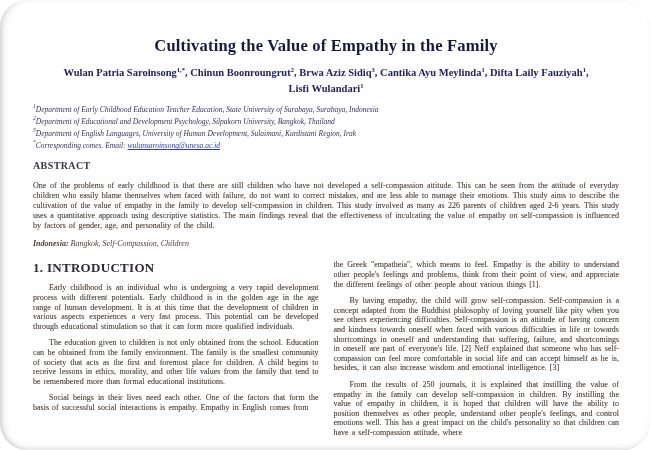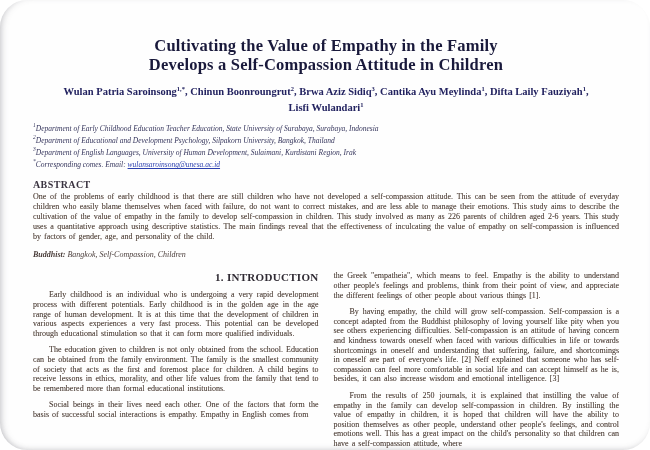--- a/index.html
+++ b/index.html
@@ -51,21 +51,21 @@
     font-style: italic;
   }
   .abstract-heading {
     margin-top: 10px;
     font-size: 10px;
     font-weight: bold;
     letter-spacing: 0.4px;
     color: #3a3340;
   }
   .abstract-body {
-    margin-top: 2px;
+    margin-top: 10px;
     font-size: 8px;
     line-height: 10px;
     text-align: justify;
     word-spacing: 1px;
     color: #55473f;
     text-shadow: 0 0 0.4px rgba(90,70,60,0.45);
   }
   .keywords {
     margin-top: 8px;
     font-size: 8px;
@@ -73,65 +73,63 @@
     color: #4a3d3a;
   }
   .keywords .kw-label { font-weight: bold; }
   .columns {
     margin-top: 12px;
     display: flex;
     gap: 15px;
   }
   .col { flex: 1; min-width: 0; }
   .section-heading {
-    font-size: 11px;
+    font-size: 13px;
     font-weight: bold;
     letter-spacing: 0.3px;
     color: #2f2a33;
     margin: 0 0 7px 0;
-    text-align: right;
   }
   .body-p {
     font-size: 8px;
     line-height: 9.6px;
     text-align: justify;
     text-indent: 16px;
     word-spacing: 1.1px;
     margin: 0 0 7px 0;
     color: #53463f;
     text-shadow: 0 0 0.4px rgba(90,70,60,0.45);
   }
   .no-indent { text-indent: 0; }
 </style>
 </head>
 <body>
 
 <div class="page">
 
   <h1 class="title">
     <span class="title-line">Cultivating the Value of Empathy in the Family</span>
-    <span class="title-line">Develops a Self-Compassion Attitude in Children</span>
   </h1>
 
   <div class="authors">
     <span><span>Wulan Patria Saroinsong</span><sup>1,*</sup><span>, </span></span><span><span>Chinun Boonroungrut</span><sup>2</sup><span>, </span></span><span><span>Brwa Aziz Sidiq</span><sup>3</sup><span>, </span></span><span><span>Cantika Ayu Meylinda</span><sup>1</sup><span>, </span></span><span><span>Difta Laily Fauziyah</span><sup>1</sup><span>, </span></span><span><span>Lisfi Wulandari</span><sup>1</sup></span>
   </div>
 
   <div class="affiliations">
     <span class="aff-line"><sup>1</sup><span>Department of Early Childhood Education Teacher Education, State University of Surabaya, Surabaya, Indonesia</span></span>
     <span class="aff-line"><sup>2</sup><span>Department of Educational and Development Psychology, Silpakorn University, Bangkok, Thailand</span></span>
     <span class="aff-line"><sup>3</sup><span>Department of English Languages, University of Human Development, Sulaimani, Kurdistani Region, Irak</span></span>
     <span class="aff-line"><sup>*</sup><span>Corresponding comes. Email: </span><span class="email-link">wulansaroinsong@unesa.ac.id</span></span>
   </div>
 
   <div class="abstract-heading">ABSTRACT</div>
   <p class="abstract-body">One of the problems of early childhood is that there are still children who have not developed a self-compassion attitude. This can be seen from the attitude of everyday children who easily blame themselves when faced with failure, do not want to correct mistakes, and are less able to manage their emotions. This study aims to describe the cultivation of the value of empathy in the family to develop self-compassion in children. This study involved as many as 226 parents of children aged 2-6 years. This study uses a quantitative approach using descriptive statistics. The main findings reveal that the effectiveness of inculcating the value of empathy on self-compassion is influenced by factors of gender, age, and personality of the child.</p>
 
   <div class="keywords">
-    <span class="kw-label">Buddhist:</span><span> Bangkok, Self-Compassion, Children</span>
+    <span class="kw-label">Indonesia:</span><span> Bangkok, Self-Compassion, Children</span>
   </div>
 
   <div class="columns">
     <div class="col">
       <h2 class="section-heading">1. INTRODUCTION</h2>
       <p class="body-p">Early childhood is an individual who is undergoing a very rapid development process with different potentials. Early childhood is in the golden age in the age range of human development. It is at this time that the development of children in various aspects experiences a very fast process. This potential can be developed through educational stimulation so that it can form more qualified individuals.</p>
       <p class="body-p">The education given to children is not only obtained from the school. Education can be obtained from the family environment. The family is the smallest community of society that acts as the first and foremost place for children. A child begins to receive lessons in ethics, morality, and other life values from the family that tend to be remembered more than formal educational institutions.</p>
       <p class="body-p">Social beings in their lives need each other. One of the factors that form the basis of successful social interactions is empathy. Empathy in English comes from</p>
     </div>
     <div class="col">

